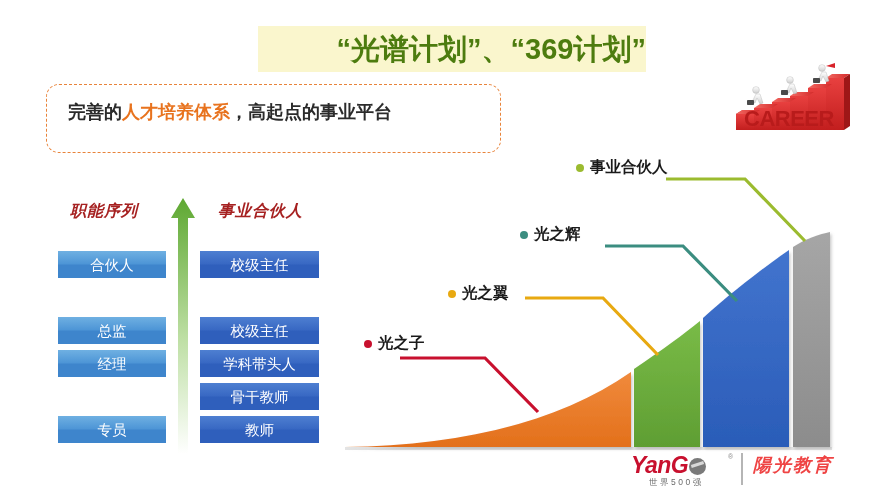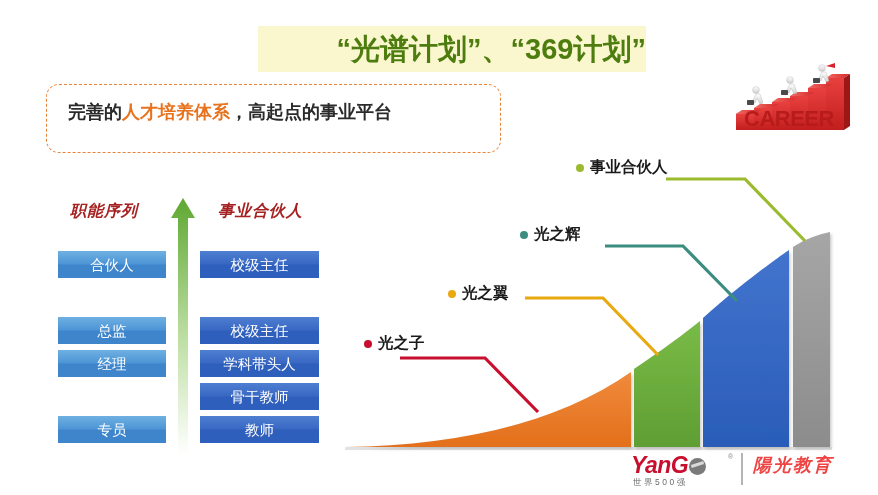--- a/index.html
+++ b/index.html
@@ -188,21 +188,21 @@
     transform: rotate(-18deg);
   }
   #logo-reg {
     position: absolute;
     left: 97px; top: 1px;
     font-size: 7px;
     color: #8a8a8a;
   }
   #logo-sub {
     position: absolute;
-    left: 2px; top: 25px;
+    left: 18px; top: 25px;
     font-size: 8.5px;
     color: #6b6b6b;
     letter-spacing: 2.5px;
     white-space: nowrap;
   }
   #logo-divider {
     position: absolute;
     left: 110px; top: 1px;
     width: 1.5px; height: 32px;
     background: #b5b5b5;

